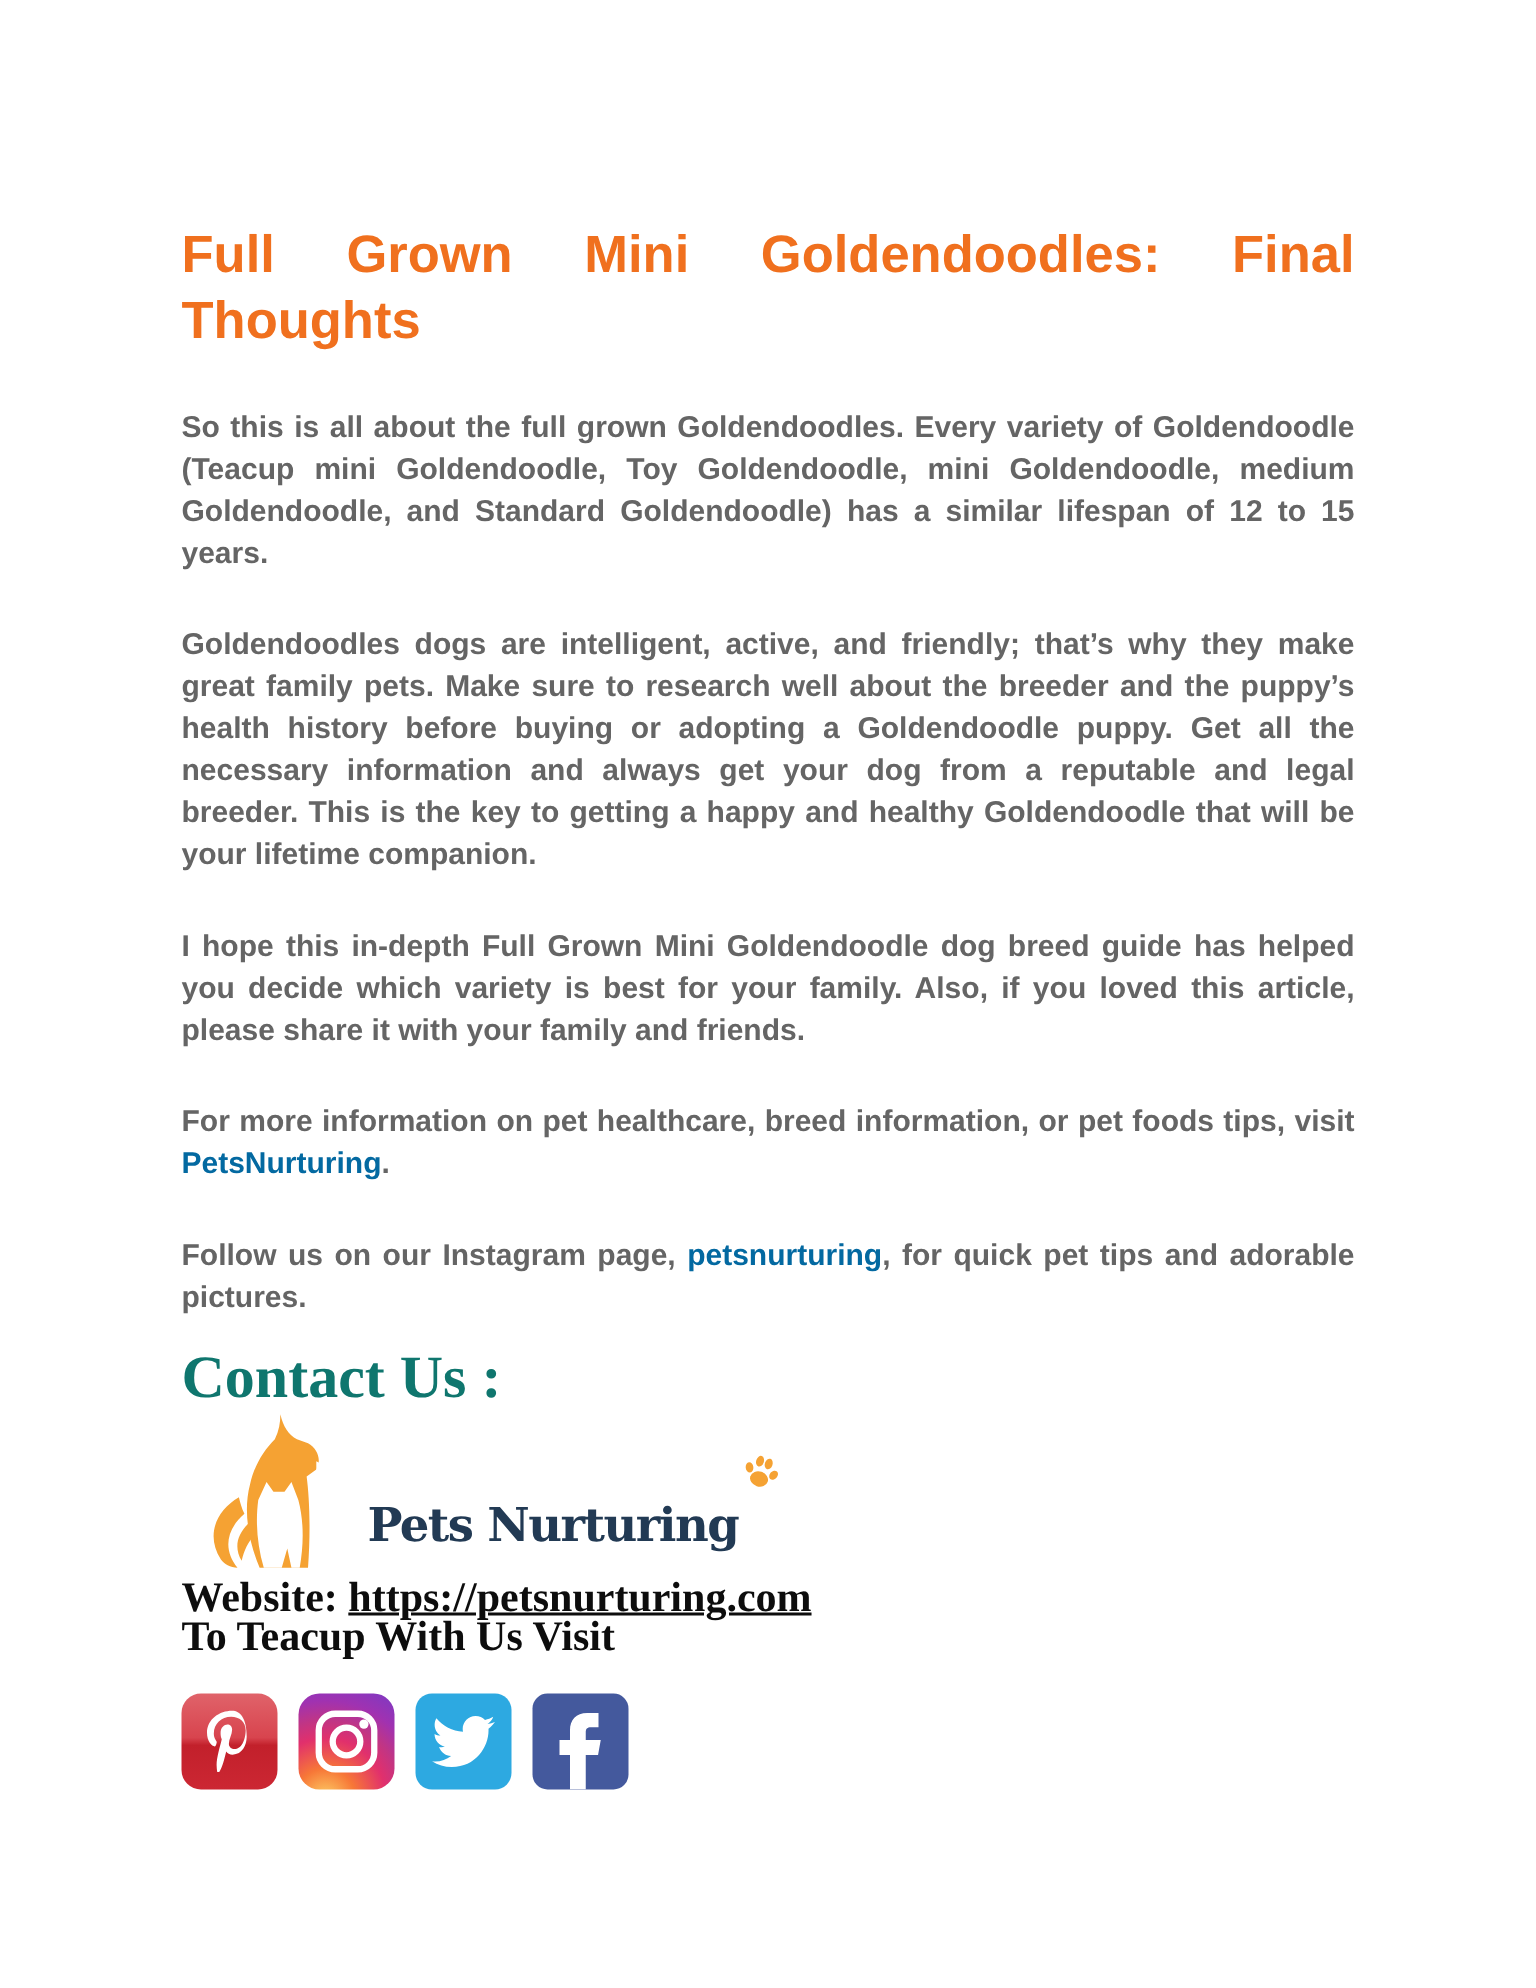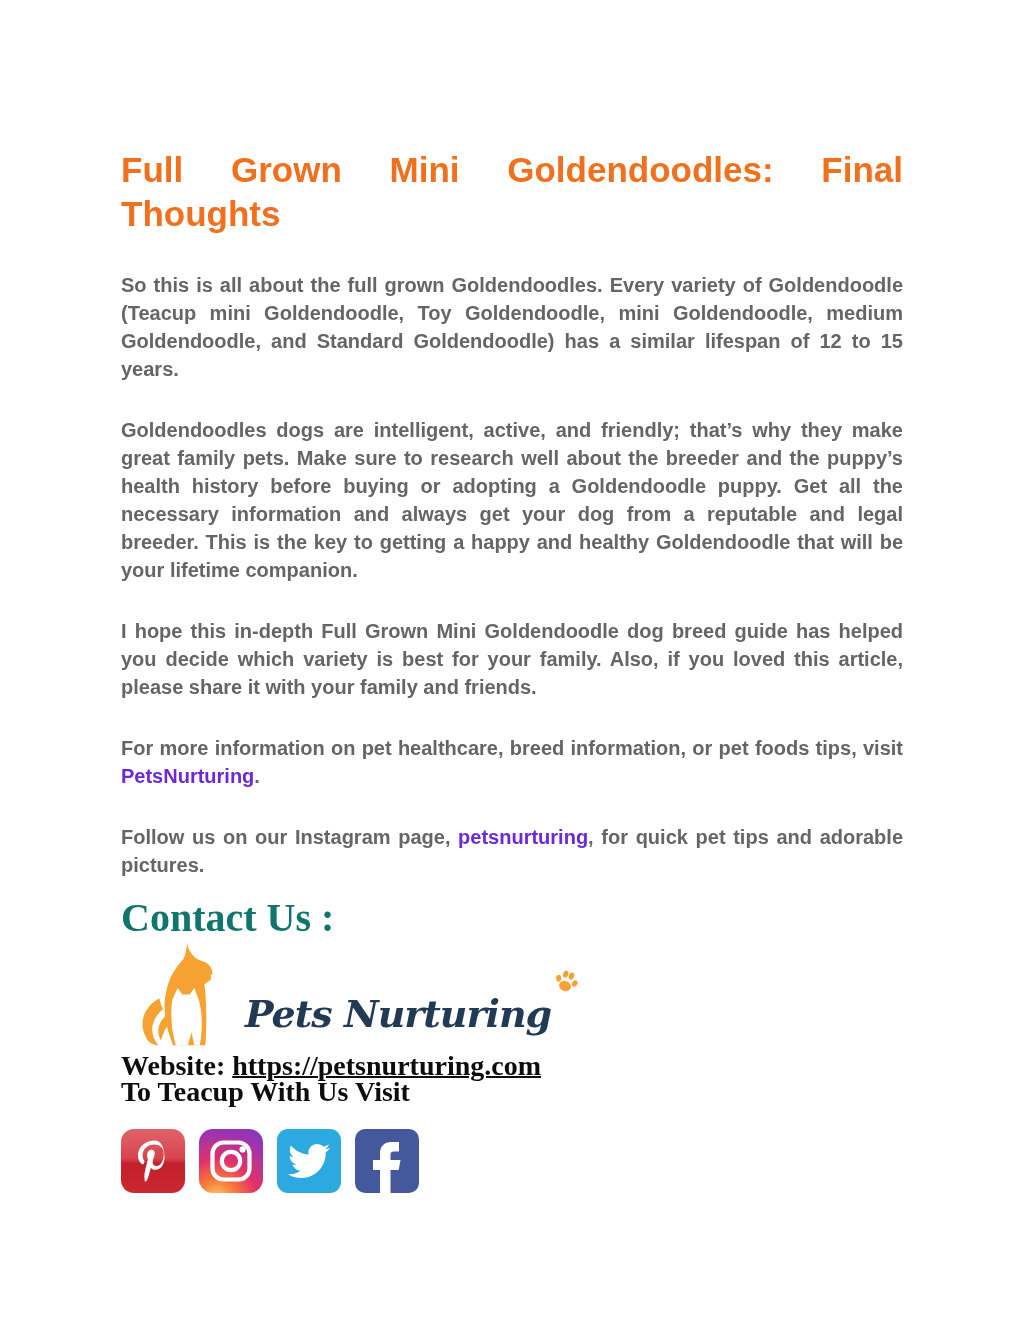--- a/index.html
+++ b/index.html
@@ -35,44 +35,43 @@
   p.body-par {
     margin: 33px 0 0 0;
     font-size: 20px;
     line-height: 28px;
     font-weight: bold;
     color: #656565;
     text-align: justify;
   }
   p.body-par.first { margin-top: 35px; }
   a.inline-link {
-    color: #6d28d9;
+    color: #0369a1;
     text-decoration: none;
     cursor: pointer;
   }
   h2.contact-heading {
     margin: 20px 0 0 0;
     font-family: "Liberation Serif", serif;
     font-size: 40px;
     line-height: 38px;
     font-weight: bold;
     color: #0f766e;
   }
   .logo-row {
     margin-top: 4px;
     display: flex;
     align-items: flex-end;
     height: 106px;
   }
   .logo-mark { width: 118px; height: 106px; flex: 0 0 auto; }
   .logo-script {
     font-family: "DejaVu Serif", serif;
-    font-style: italic;
     font-weight: bold;
-    font-size: 38px;
+    font-size: 31px;
     color: #223A54;
     letter-spacing: -1px;
     margin-left: 6px;
     line-height: 1;
     padding-bottom: 14px;
     white-space: nowrap;
   }
   .paw-badge { width: 27px; height: 27px; margin: 0 0 52px 2px; transform: rotate(18deg); }
   .contact-lines {
     margin-top: 6px;

